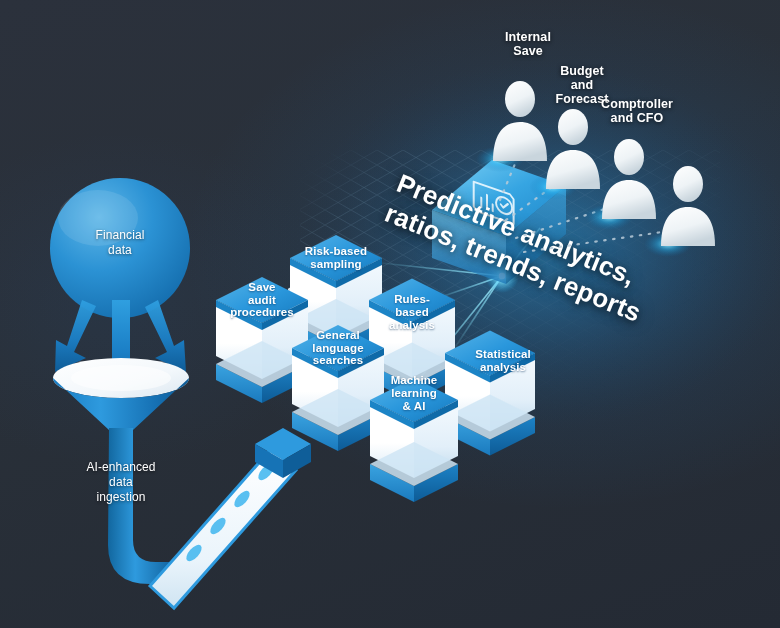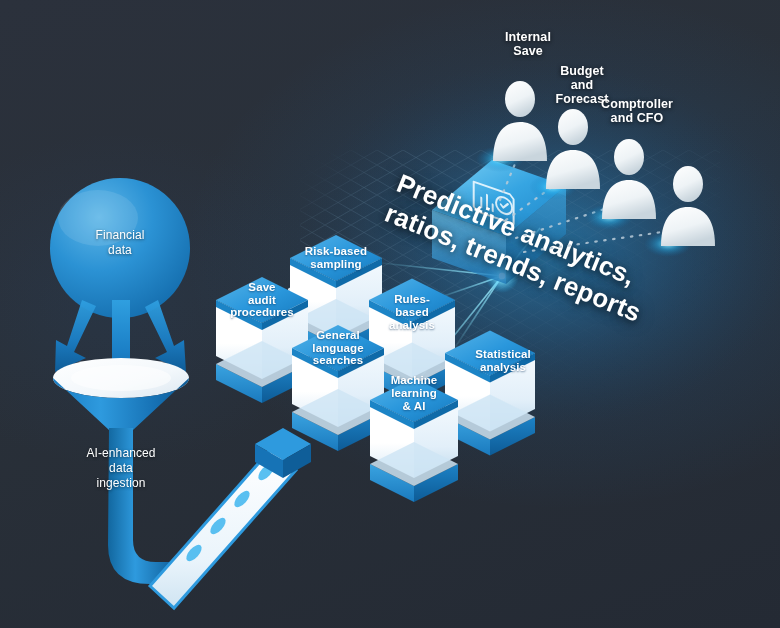--- a/index.html
+++ b/index.html
@@ -130,21 +130,21 @@
         <rect x="288" y="455" width="3.4" height="11" transform="skewY(-30)"></rect>
         <rect x="294" y="452" width="3.4" height="11" transform="skewY(-30)"></rect>
         <rect x="300" y="449" width="3.4" height="11" transform="skewY(-30)"></rect>
       </g>
     </g>
   </svg>
 
   <div class="lbl big-lbl" style="left:60px;top:228px;width:120px;">Financial
 data</div>
 
-  <div class="lbl big-lbl" style="left:46px;top:446px;width:150px;">AI-enhanced
+  <div class="lbl big-lbl" style="left:46px;top:460px;width:150px;">AI-enhanced
 data
 ingestion</div>
 
   <svg class="layer">
     <defs>
       <linearGradient id="beamG" x1="0" y1="0" x2="1" y2="0">
         <stop offset="0%" stop-color="#7fe3ff" stop-opacity="0"></stop>
         <stop offset="100%" stop-color="#9ceeff" stop-opacity=".95"></stop>
       </linearGradient>
       <radialGradient id="nodeGlow" cx="0.5" cy="0.5" r="0.5">

